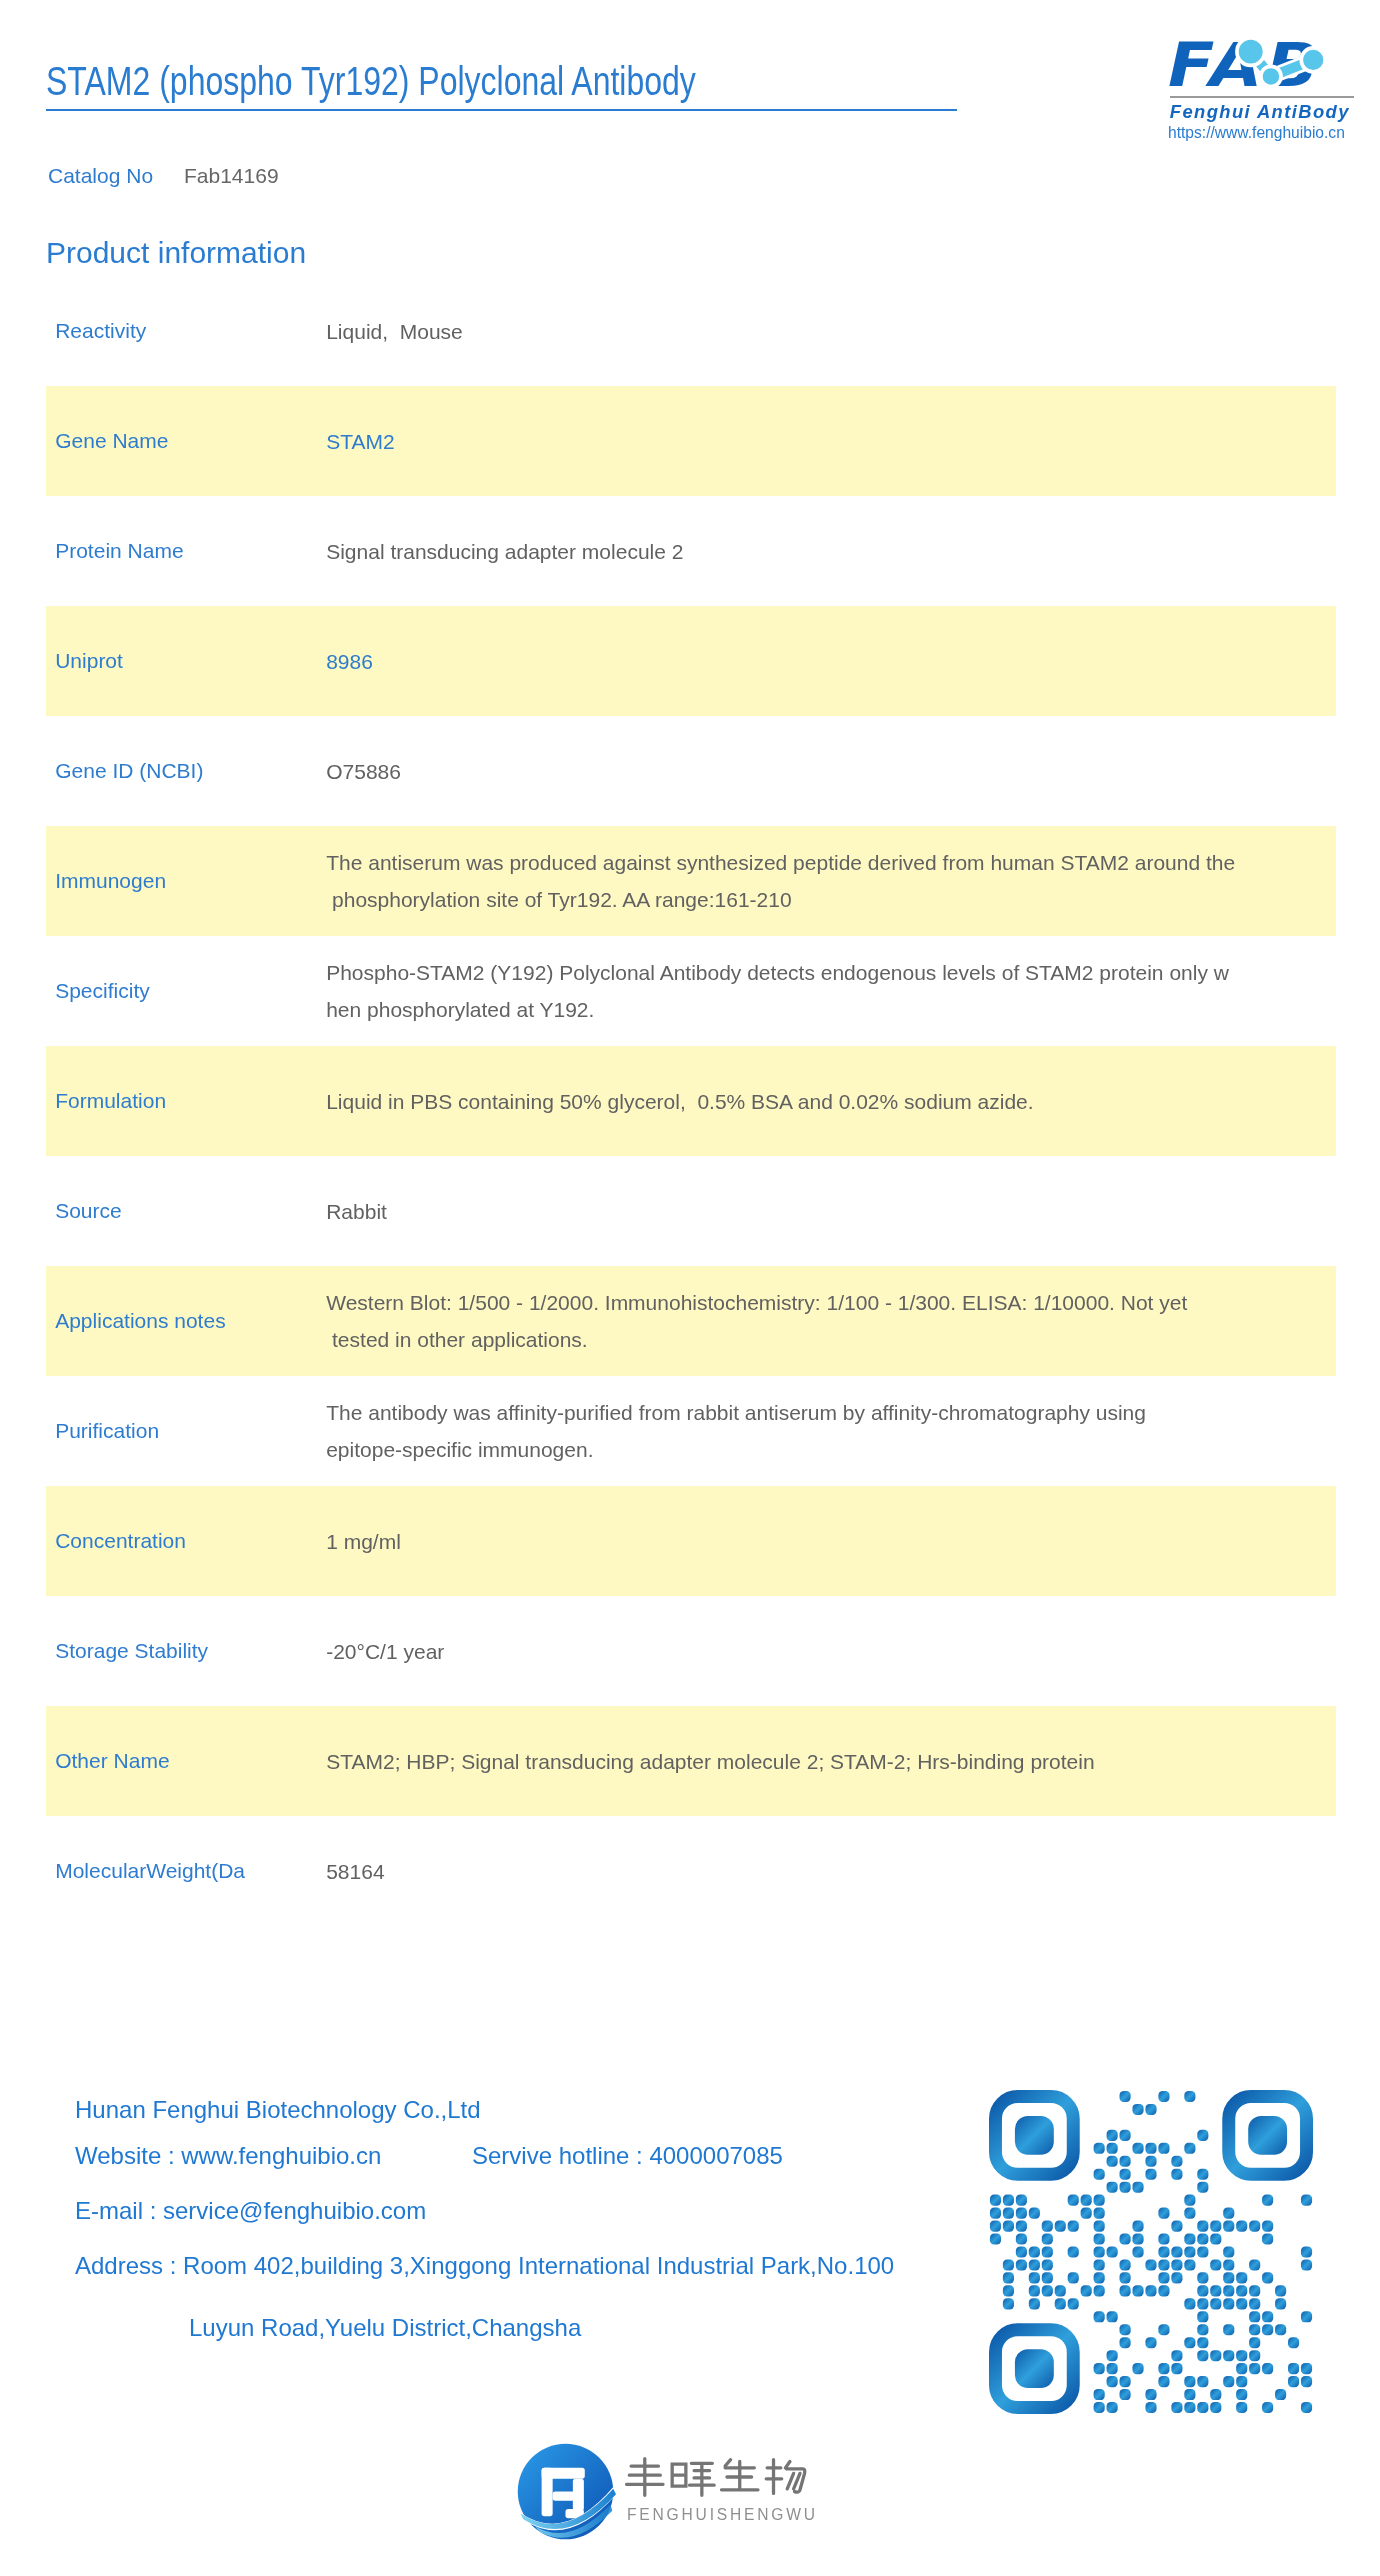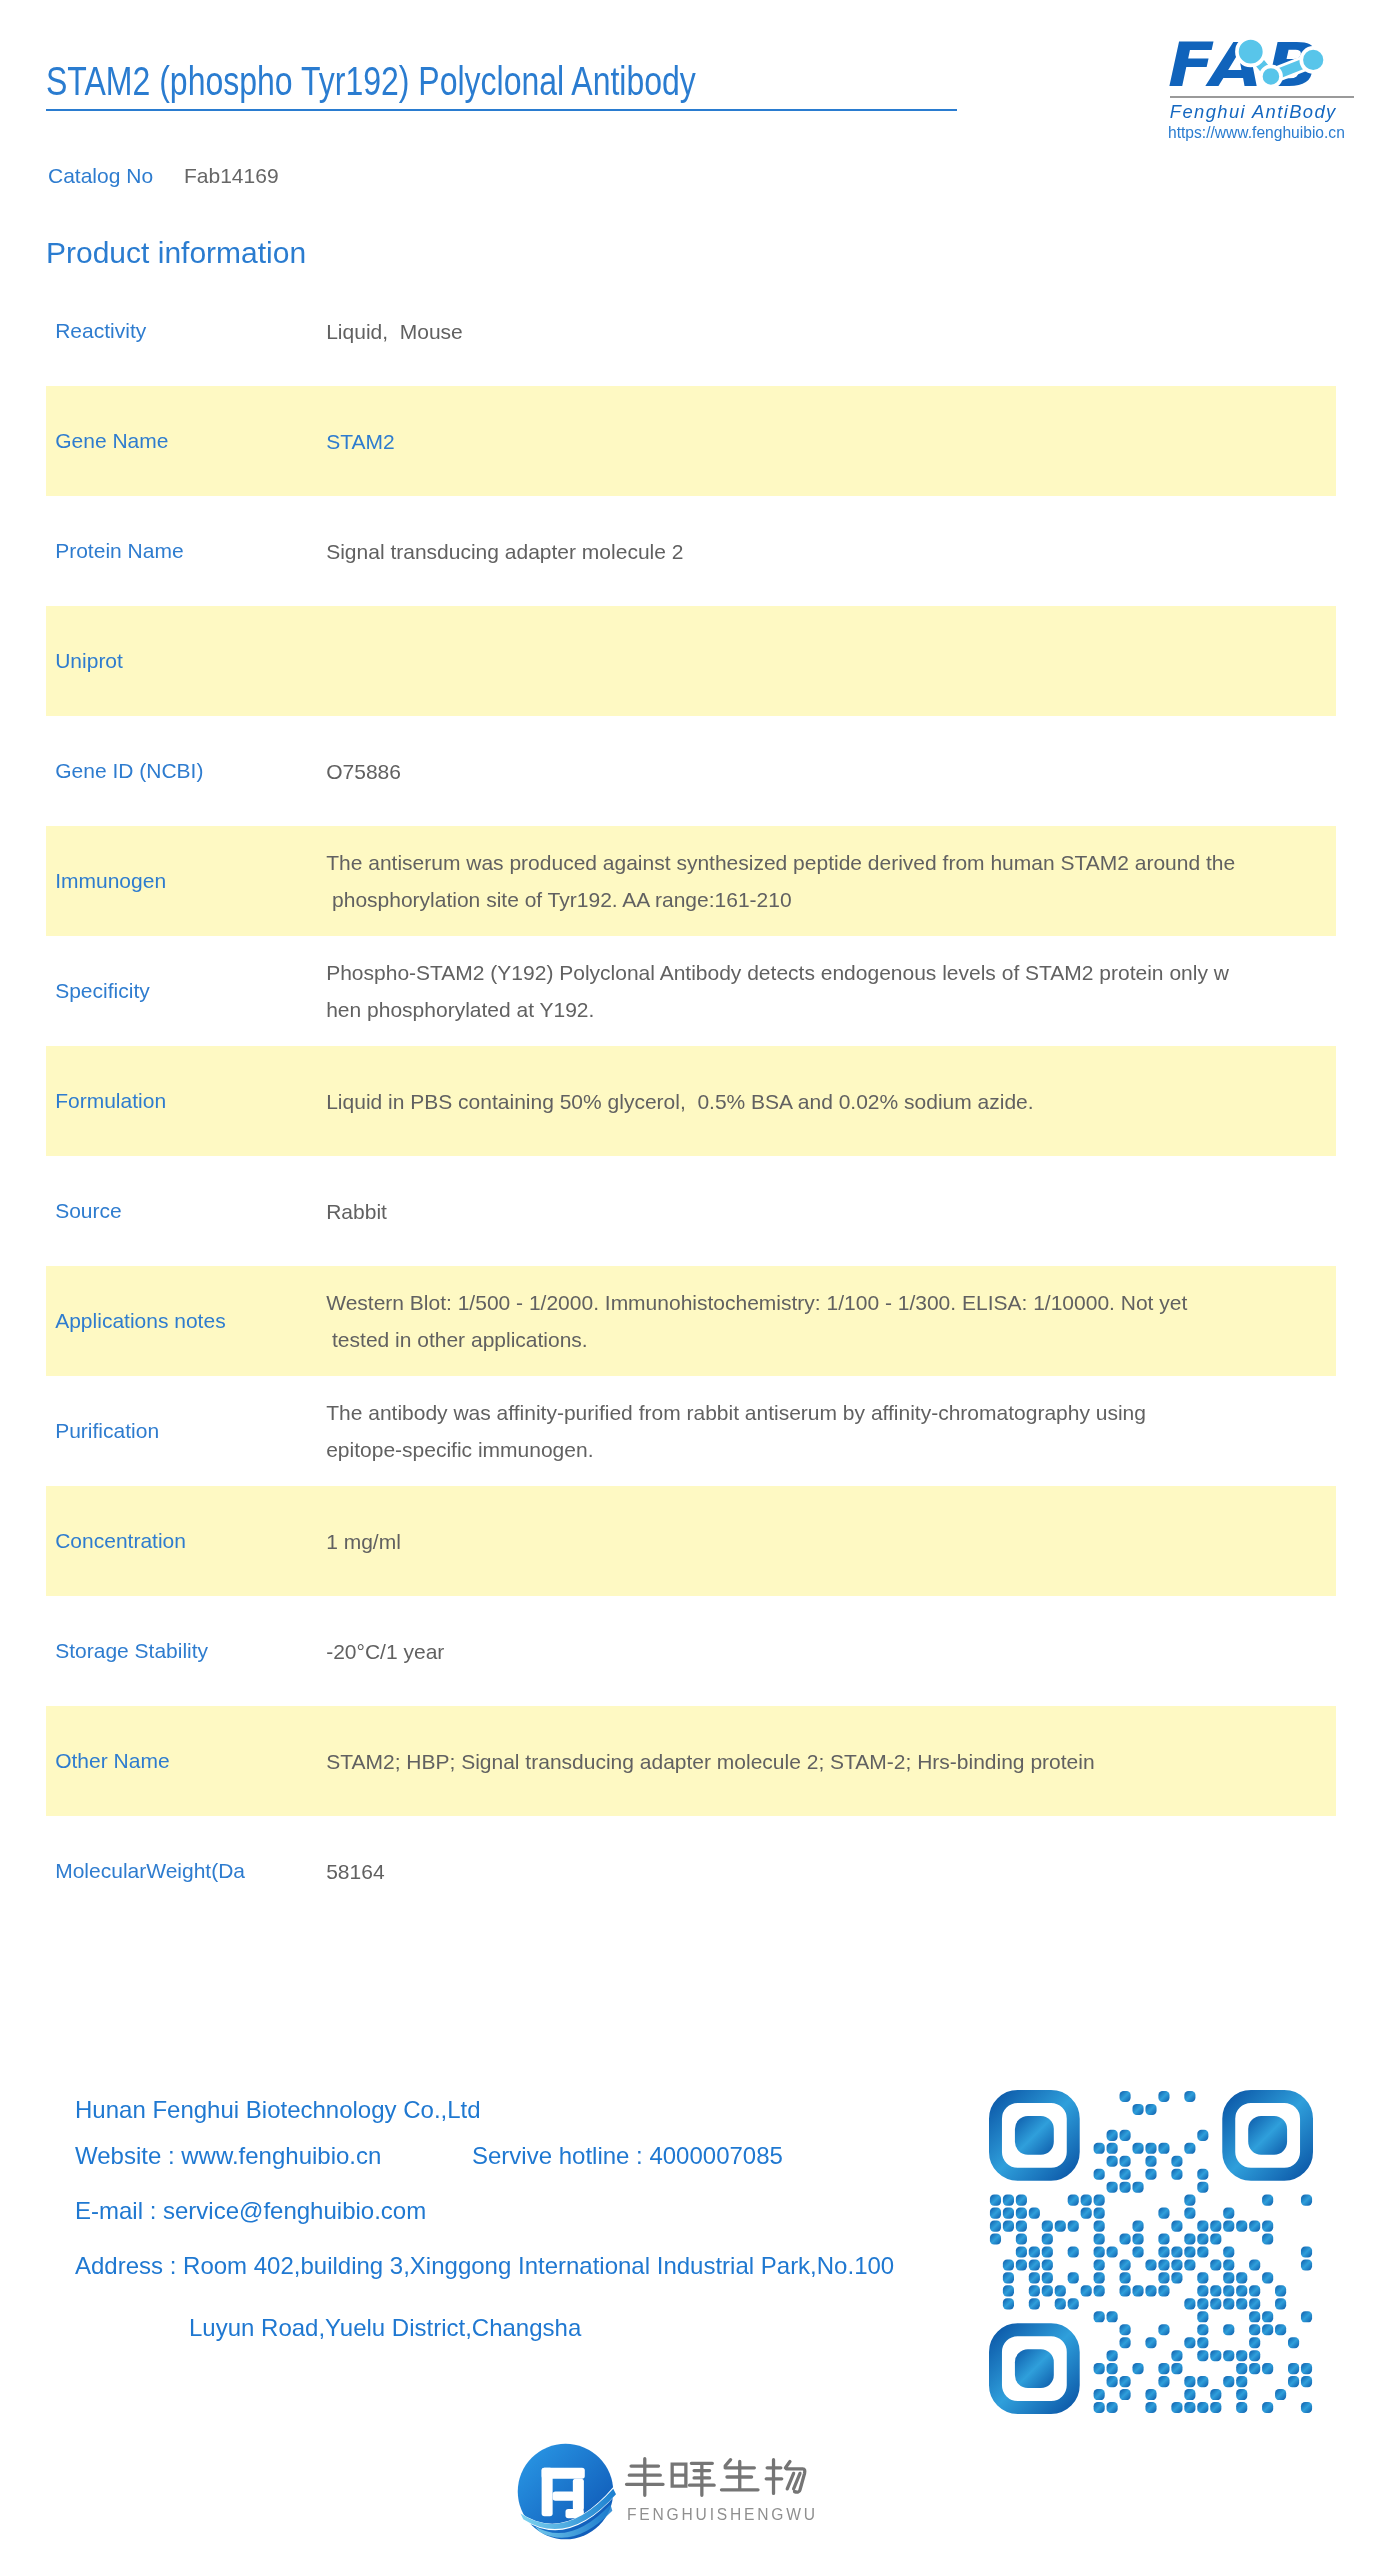--- a/index.html
+++ b/index.html
@@ -10,21 +10,21 @@
   .title{position:absolute;left:46px;top:59px;font-size:40px;color:#2a7cd0;white-space:nowrap;
          transform:scaleX(.8);transform-origin:0 0;}
   .title-rule{position:absolute;left:46px;top:109px;width:911px;height:1.8px;background:#2a7cd0;}
   .catalog{position:absolute;left:48px;top:164px;font-size:21px;}
   .catalog .lab{display:inline-block;width:136px;color:#2e7ccf;}
   .catalog .val{color:#666666;}
 
   .brand{position:absolute;left:1168px;top:33px;width:193px;}
   .brand svg{display:block;}
   .brand-rule{position:absolute;left:1.8px;top:63px;width:184px;height:1.8px;background:#9a9a9a;}
-  .brand-name{position:absolute;left:1.8px;top:68px;font-size:18.4px;font-weight:normal;font-style:italic;
+  .brand-name{position:absolute;left:1.8px;top:68px;font-size:18.4px;font-weight:bold;font-style:italic;
               letter-spacing:1.4px;color:#1467c0;white-space:nowrap;}
   .brand-url{position:absolute;left:0;top:91px;font-size:15.6px;color:#2a7cd0;white-space:nowrap;}
 
   .section-title{position:absolute;left:46px;top:236px;font-size:30px;color:#2a7cd0;white-space:nowrap;}
   .section-rule{position:absolute;left:46px;top:276px;width:276px;height:2.8px;background:#2a7cd0;}
 
   
   .table{position:absolute;left:46px;top:276px;width:1290px;}
   .row{display:flex;align-items:center;height:110px;background:#ffffff;}
   .row.shaded{background:#fef9c3;}
@@ -86,20 +86,21 @@
       <div class="row shaded">
       <div class="label">Gene Name</div>
       <div class="value blue">STAM2</div>
     </div>
       <div class="row">
       <div class="label">Protein Name</div>
       <div class="value">Signal transducing adapter molecule 2</div>
     </div>
       <div class="row shaded">
       <div class="label">Uniprot</div>
+      <div class="value blue">8986</div>
     </div>
       <div class="row">
       <div class="label">Gene ID (NCBI)</div>
       <div class="value">O75886</div>
     </div>
       <div class="row shaded">
       <div class="label">Immunogen</div>
       <div class="value">The antiserum was produced against synthesized peptide derived from human STAM2 around the
  phosphorylation site of Tyr192. AA range:161-210</div>
     </div>

